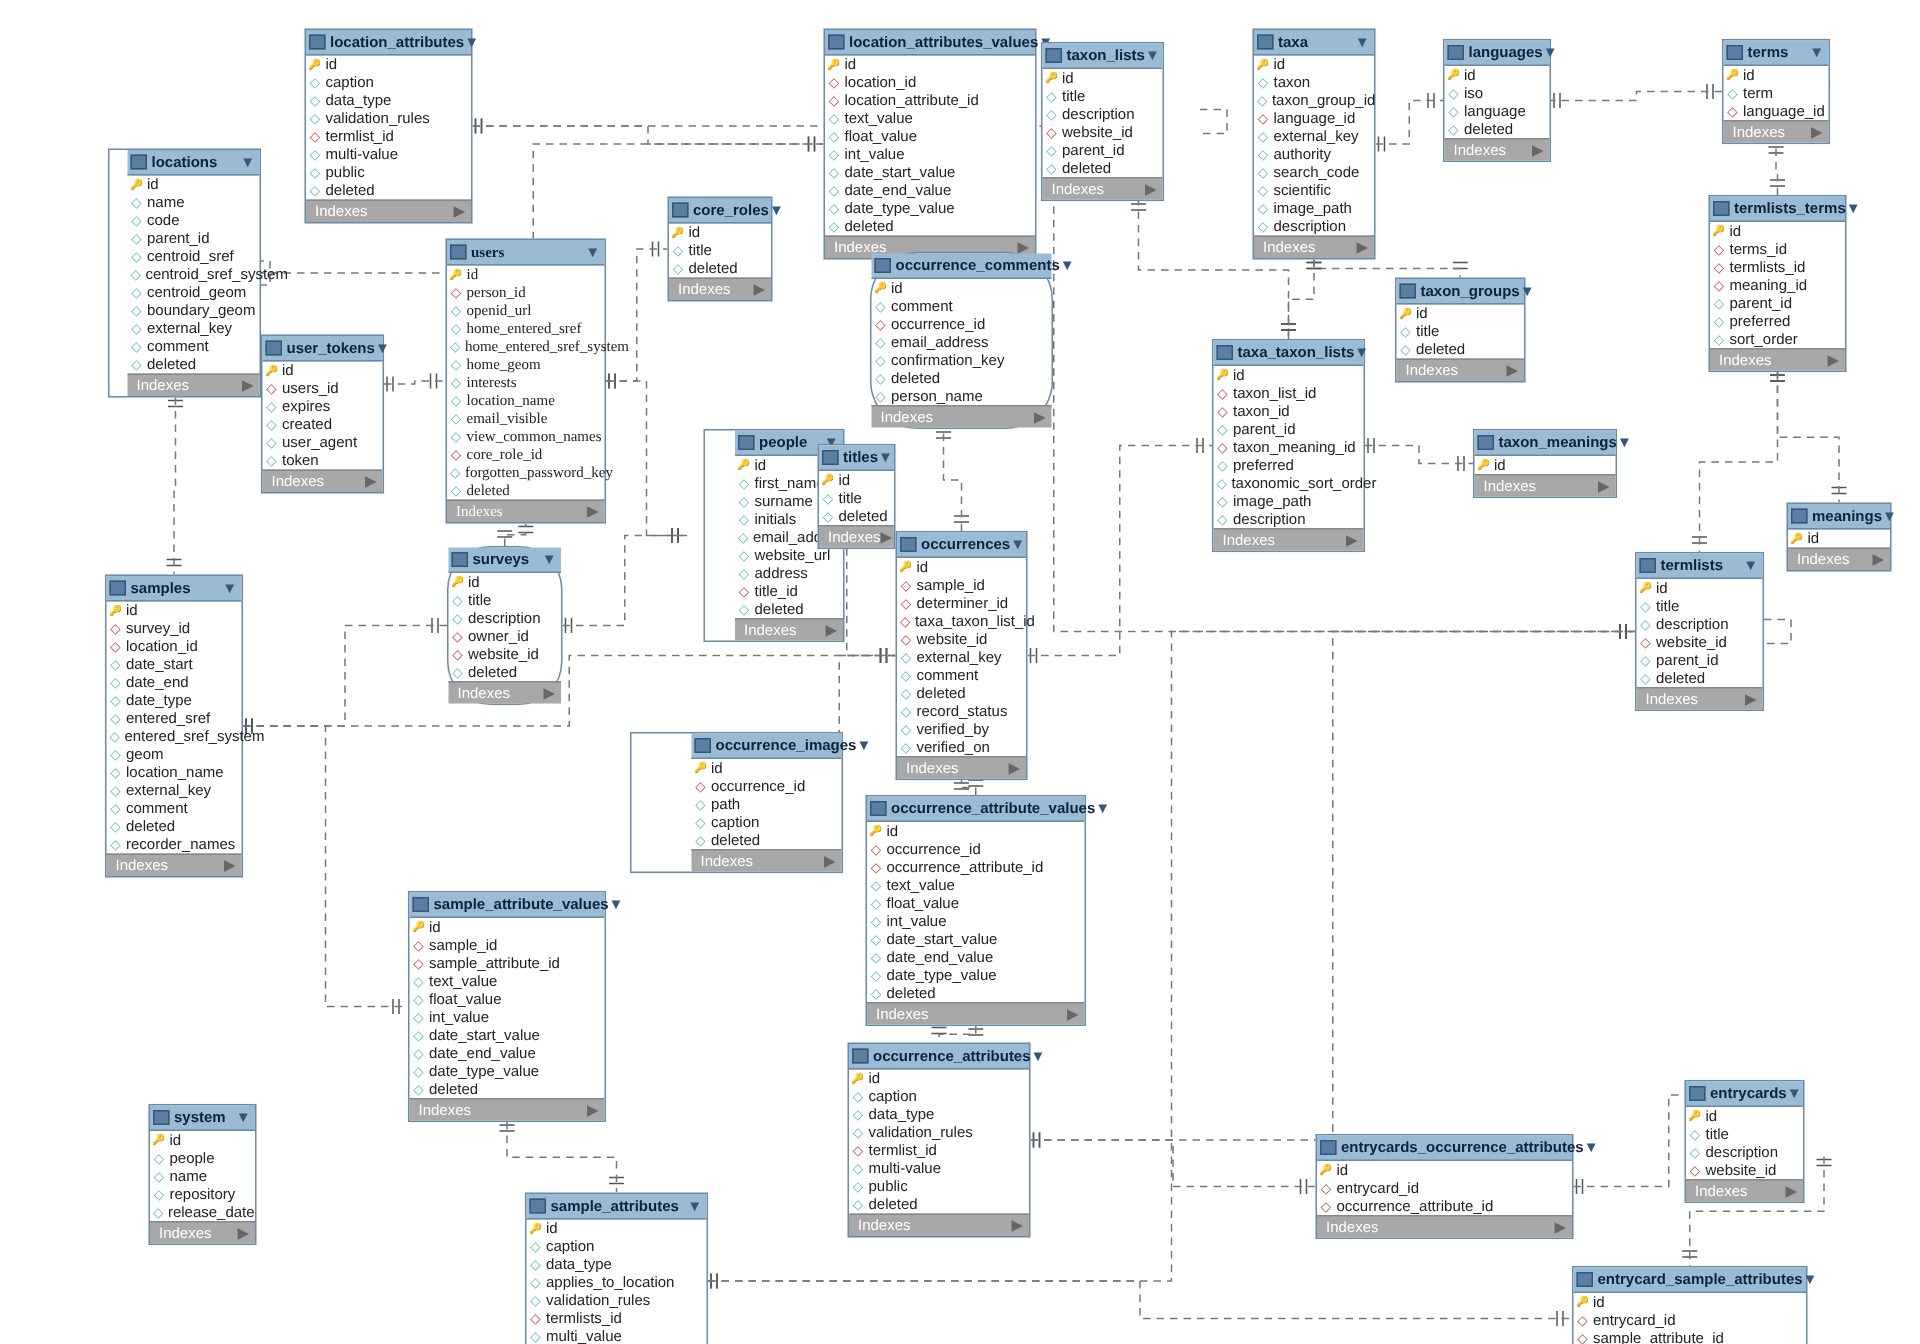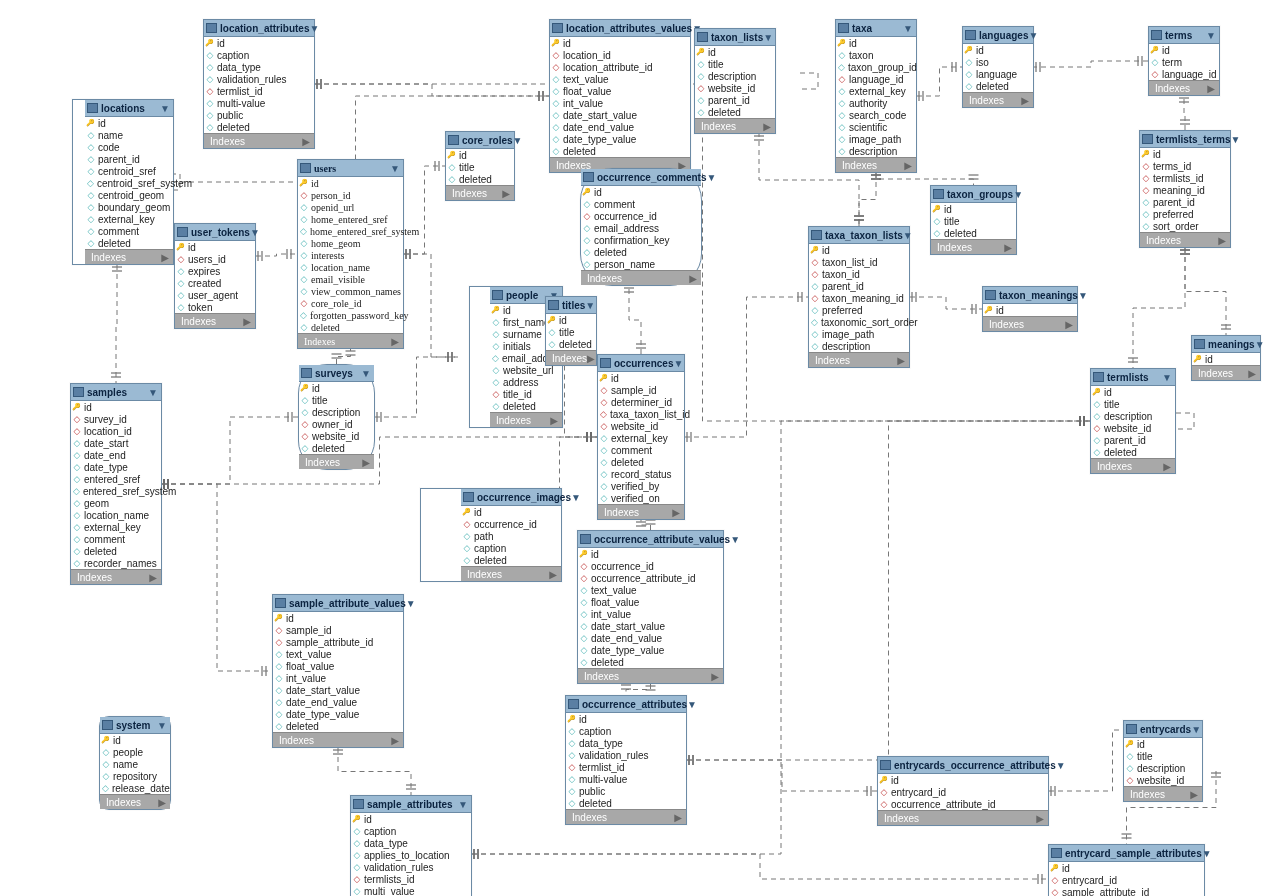--- a/index.html
+++ b/index.html
@@ -1241,21 +1241,21 @@
       <div class="col">
         <span class="m fk"></span>
         <span>website_id</span>
       </div>
     </div>
     <div class="idx">
       <span>Indexes</span>
       <span class="tri">▶</span>
     </div>
   </div>
-<div class="entity" style="left: 99px; top: 716px; width: 70px; border-radius: 10px;">
+<div class="entity" style="left: 99px; top: 736px; width: 70px;">
     <div class="hdr">
       <div class="ttl">
         <span class="ti"></span>
         <span>system</span>
       </div>
       <span class="arrow">▼</span>
     </div>
     <div class="cols">
       <div class="col">
         <span class="m k"></span>

